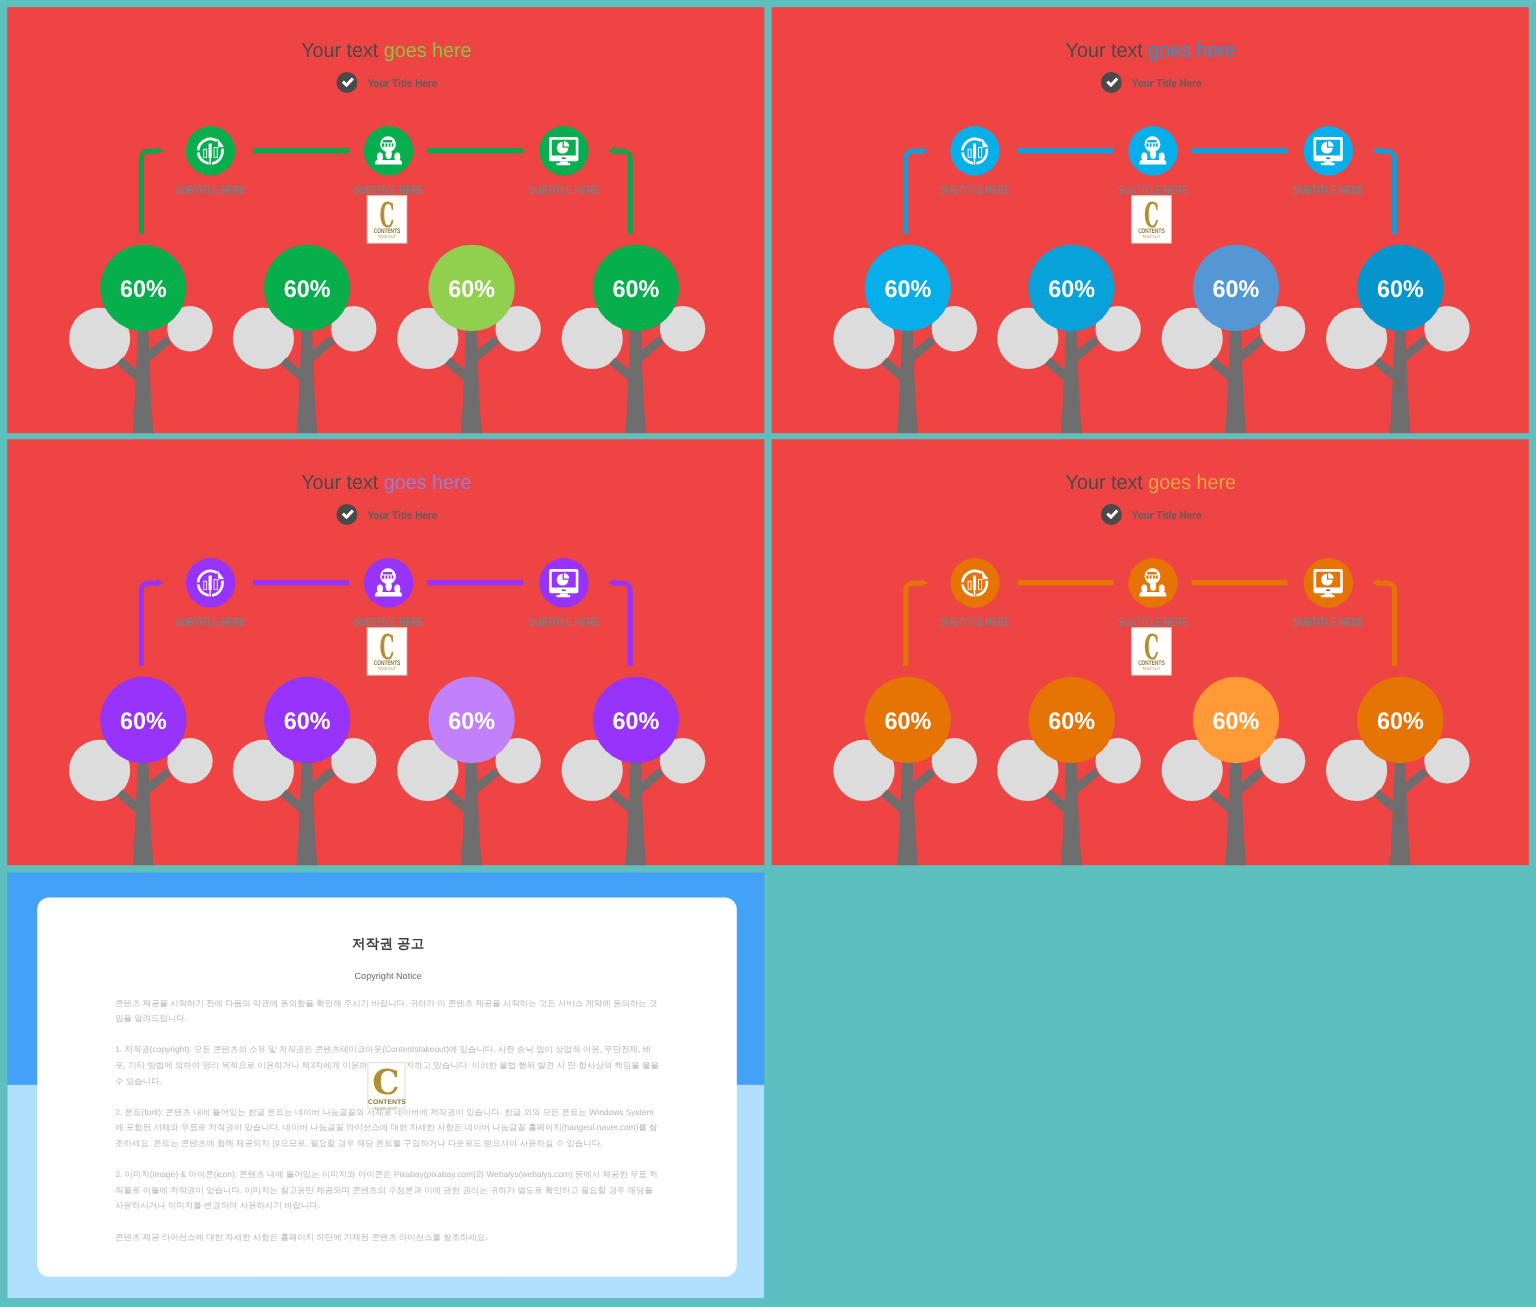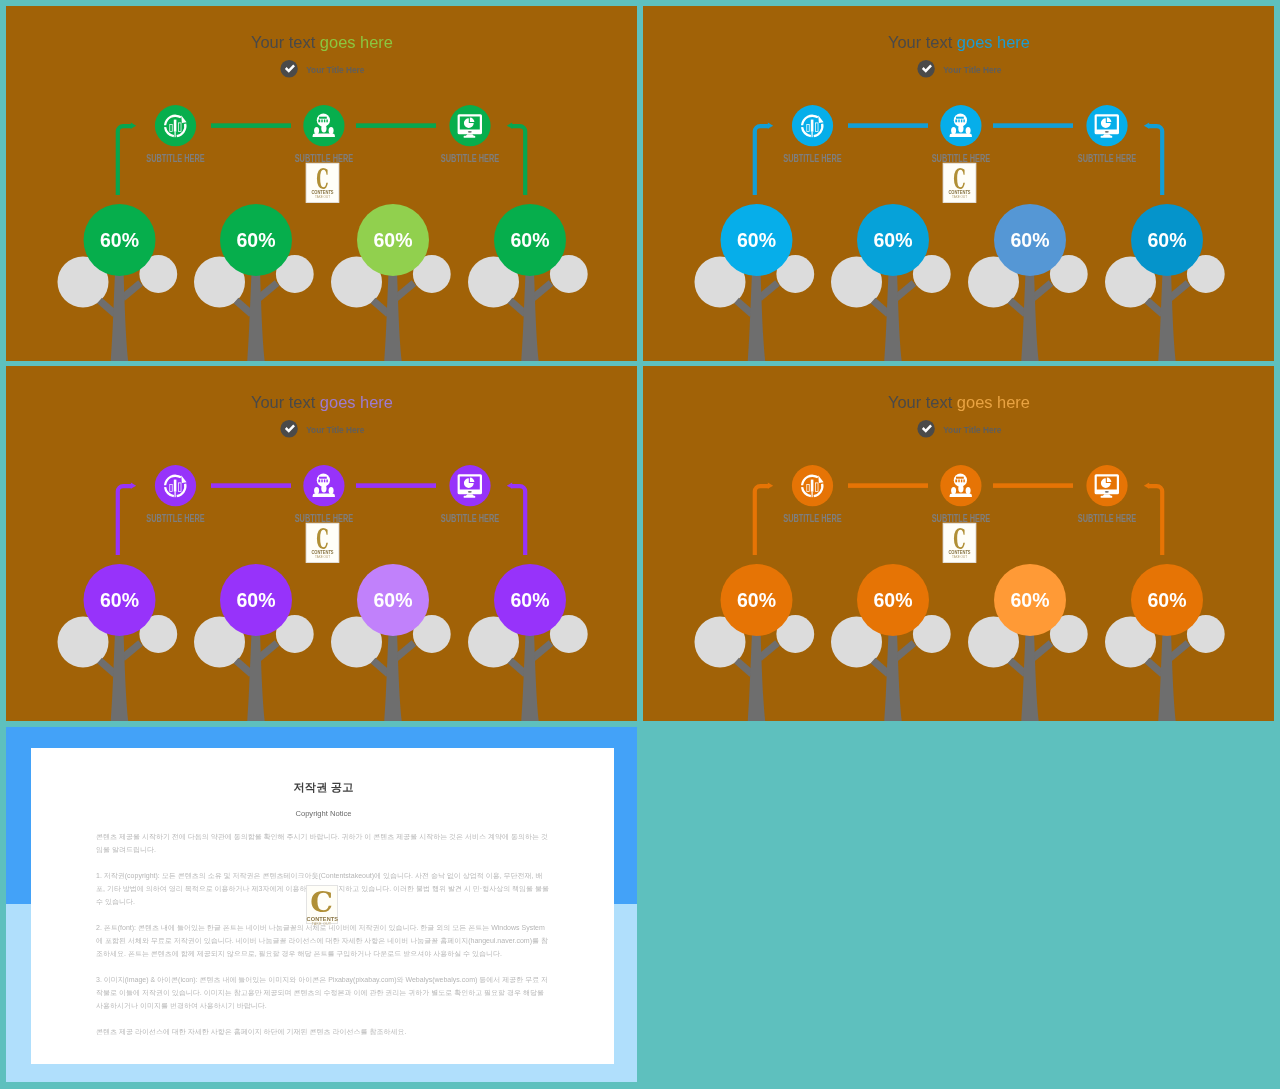--- a/index.html
+++ b/index.html
@@ -1,31 +1,31 @@
 <!DOCTYPE html>
 <html><head>
 <meta charset="utf-8">
 <style>
   html,body{margin:0;padding:0;}
   body{width:1280px;height:1089px;background:#5EC0BE;
        font-family:"Liberation Sans",sans-serif;overflow:hidden;position:relative;}
-  .slide{position:absolute;background:#a16207;overflow:hidden;}
+  .slide{position:absolute;background:#ef4444;overflow:hidden;}
   #slide-1{left:6px;top:6px;width:631px;height:355px;}
   #slide-2{left:643px;top:6px;width:631px;height:355px;}
   #slide-3{left:6px;top:366px;width:631px;height:355px;}
   #slide-4{left:643px;top:366px;width:631px;height:355px;}
   #slide-5{left:6px;top:727px;width:631px;height:355px;}
   .slide svg{display:block;}
   .ttl{font-size:17px;fill:#494949;}
   .ttl tspan.accent{font-weight:normal;}
   .subttl{font-size:10px;font-weight:bold;fill:#7e7e7e;}
   .pct{font-size:20px;font-weight:bold;fill:#ffffff;}
   .yth{font-size:9.4px;font-weight:bold;fill:#5e5e5e;}
   
-  .cpage{position:absolute;left:25px;top:21px;width:583px;height:316px;background:#fff;}
+  .cpage{position:absolute;left:25px;top:21px;width:583px;height:316px;background:#fff;border-radius:10px;}
   .cinner{position:absolute;left:65px;top:0;width:455px;}
   .ch-ko{text-align:center;font-size:11.2px;font-weight:bold;color:#3f3f3f;
          line-height:12px;margin-top:32.5px;letter-spacing:.2px;}
   .ch-en{text-align:center;font-size:7.6px;color:#6a6a6a;line-height:9px;margin-top:16px;}
   .cp{margin:0 0 13px 0;font-size:7px;line-height:13px;color:#b6b6b6;}
   .cp:first-of-type{margin-top:12.5px;}
   .cwm{position:absolute;left:299.6px;top:157.8px;width:32px;height:39.7px;background:#fffef8;
        border:.9px solid #e3e3e3;text-align:center;box-sizing:border-box;}
   .cwm-l{font-family:"DejaVu Serif",serif;font-size:28.5px;font-weight:bold;color:#b08f36;
          line-height:28px;margin-top:2px;}

